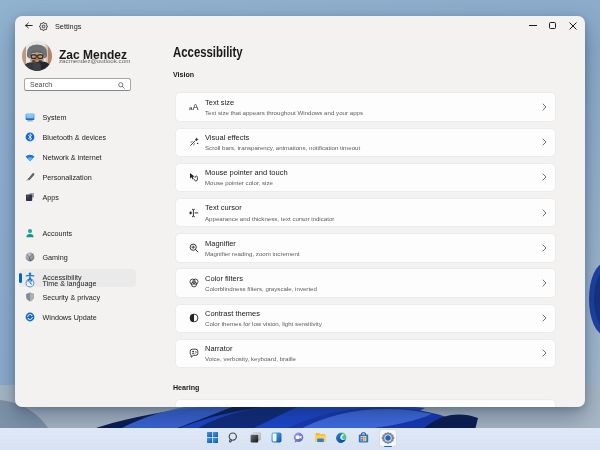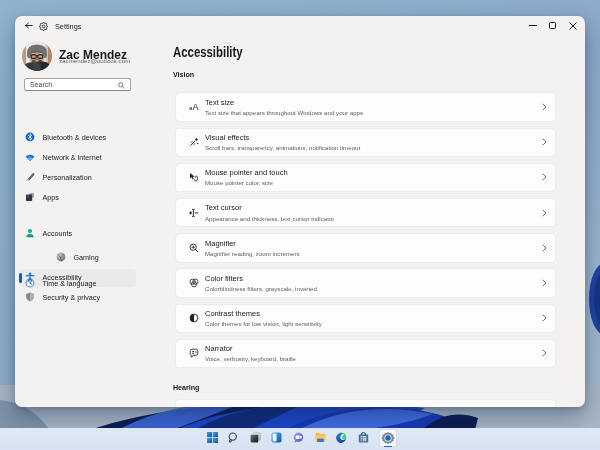--- a/index.html
+++ b/index.html
@@ -109,20 +109,34 @@
   <div class="abs" id="search">
     <div class="ph">Search</div>
     <svg style="position:absolute;right:5px;top:3px" width="7" height="7" viewBox="0 0 7 7">
       <circle cx="2.8" cy="2.8" r="2.1" fill="none" stroke="#5a5a5a" stroke-width="0.8"></circle>
       <path d="M4.4,4.4 L6.3,6.3" stroke="#5a5a5a" stroke-width="0.8" stroke-linecap="round"></path>
     </svg>
   </div>
 
   <div class="abs" id="pill"></div>
   <div class="abs" id="pillbar"></div>
+  <div class="nav" style="top:90.5px;">
+    <svg class="ico" width="10" height="10" viewBox="0 0 10 10">
+          <defs>
+            <linearGradient id="gsys" x1="0" y1="0" x2="0" y2="1">
+              <stop offset="0" stop-color="#5db4ea"></stop>
+              <stop offset="1" stop-color="#1765c0"></stop>
+            </linearGradient>
+          </defs>
+          <rect x="0.6" y="1.4" width="8.8" height="6.6" rx="1" fill="url(#gsys)"></rect>
+          <rect x="1.4" y="2.1" width="7.2" height="4.2" rx="0.5" fill="#9fd6f5" opacity=".75"></rect>
+          <rect x="2.2" y="8.4" width="5.6" height="0.9" rx="0.4" fill="#3c6f9e"></rect>
+        </svg>
+    <span class="lb">System</span>
+  </div>
   <div class="nav" style="top:130.5px;">
     <svg class="ico" width="10" height="10" viewBox="0 0 10 10">
           <path d="M5,9.2 L0.5,4.6 A6.6,6.6 0 0 1 9.5,4.6 Z" fill="#1b74dc"></path>
           <path d="M5,9.2 L2.3,6.4 A4,4 0 0 1 7.7,6.4 Z" fill="#5fb2ee"></path>
         </svg>
     <span class="lb">Network &amp; internet</span>
   </div>
   <div class="nav" style="top:110.5px;">
     <svg class="ico" width="10" height="10" viewBox="0 0 10 10">
           <circle cx="5" cy="5" r="4.4" fill="#1268d3"></circle>
@@ -154,21 +168,21 @@
     <span class="lb">Accounts</span>
   </div>
   <div class="nav" style="top:210.5px;margin-top:46px;">
     <svg class="ico" width="10" height="10" viewBox="0 0 10 10">
           <circle cx="5" cy="5" r="4.4" fill="#3d82cc"></circle>
           <circle cx="5" cy="5" r="3.5" fill="#eef4fb"></circle>
           <path d="M5,2.6 V5 L6.8,6.2" stroke="#27425f" stroke-width="0.8" fill="none" stroke-linecap="round"></path>
         </svg>
     <span class="lb">Time &amp; language</span>
   </div>
-  <div class="nav" style="top:230.5px;margin-left:31px;">
+  <div class="nav" style="top:230.5px;">
     <svg class="ico" width="10" height="10" viewBox="0 0 10 10">
           <defs>
             <radialGradient id="ggam" cx="0.35" cy="0.3" r="0.95">
               <stop offset="0" stop-color="#c9ced4"></stop>
               <stop offset="1" stop-color="#585e66"></stop>
             </radialGradient>
           </defs>
           <circle cx="5" cy="5" r="4.4" fill="url(#ggam)"></circle>
           <path d="M1.8,2.2 Q5,4.4 5.6,9.2" stroke="#474d54" stroke-width="0.7" fill="none"></path>
           <path d="M8.4,1.8 Q5.8,3.4 5.2,5.4" stroke="#474d54" stroke-width="0.5" fill="none"></path>
@@ -186,20 +200,32 @@
         </svg>
     <span class="lb">Accessibility</span>
   </div>
   <div class="nav" style="top:270.5px;">
     <svg class="ico" width="10" height="10" viewBox="0 0 10 10">
           <path d="M5,0.6 L8.9,2 V4.8 Q8.9,7.8 5,9.4 Q1.1,7.8 1.1,4.8 V2 Z" fill="#848b93"></path>
           <path d="M5,0.6 L8.9,2 V4.8 Q8.9,7.8 5,9.4 Z" fill="#a9b0b8"></path>
         </svg>
     <span class="lb">Security &amp; privacy</span>
   </div>
+  <div class="nav" style="top:290.5px;">
+    <svg class="ico" width="10" height="10" viewBox="0 0 10 10">
+          <circle cx="5" cy="5" r="4.4" fill="#1268d3"></circle>
+          <g stroke="#fff" stroke-width="0.9" fill="none">
+            <path d="M2.6,5 A2.4,2.4 0 0 1 7,3.6"></path>
+            <path d="M7.4,5 A2.4,2.4 0 0 1 3,6.4"></path>
+          </g>
+          <path d="M7.3,2.4 L7.3,4 L5.8,3.6 Z" fill="#fff"></path>
+          <path d="M2.7,7.6 L2.7,6 L4.2,6.4 Z" fill="#fff"></path>
+        </svg>
+    <span class="lb">Windows Update</span>
+  </div>
 
   <div class="abs nw" id="hd">Accessibility</div>
   <div class="sect nw" style="top:54.5px;">Vision</div>
   <div class="card" style="top:76.3px;">
     <svg class="ci" width="11" height="11" viewBox="0 0 11 11">
           <text x="0" y="8.6" font-family="Liberation Sans" font-size="6.2" fill="#222">a</text>
           <text x="3.6" y="8.8" font-family="Liberation Sans" font-size="9" fill="#222">A</text>
         </svg>
     <div class="t">Text size</div>
         <div class="s">Text size that appears throughout Windows and your apps</div>

